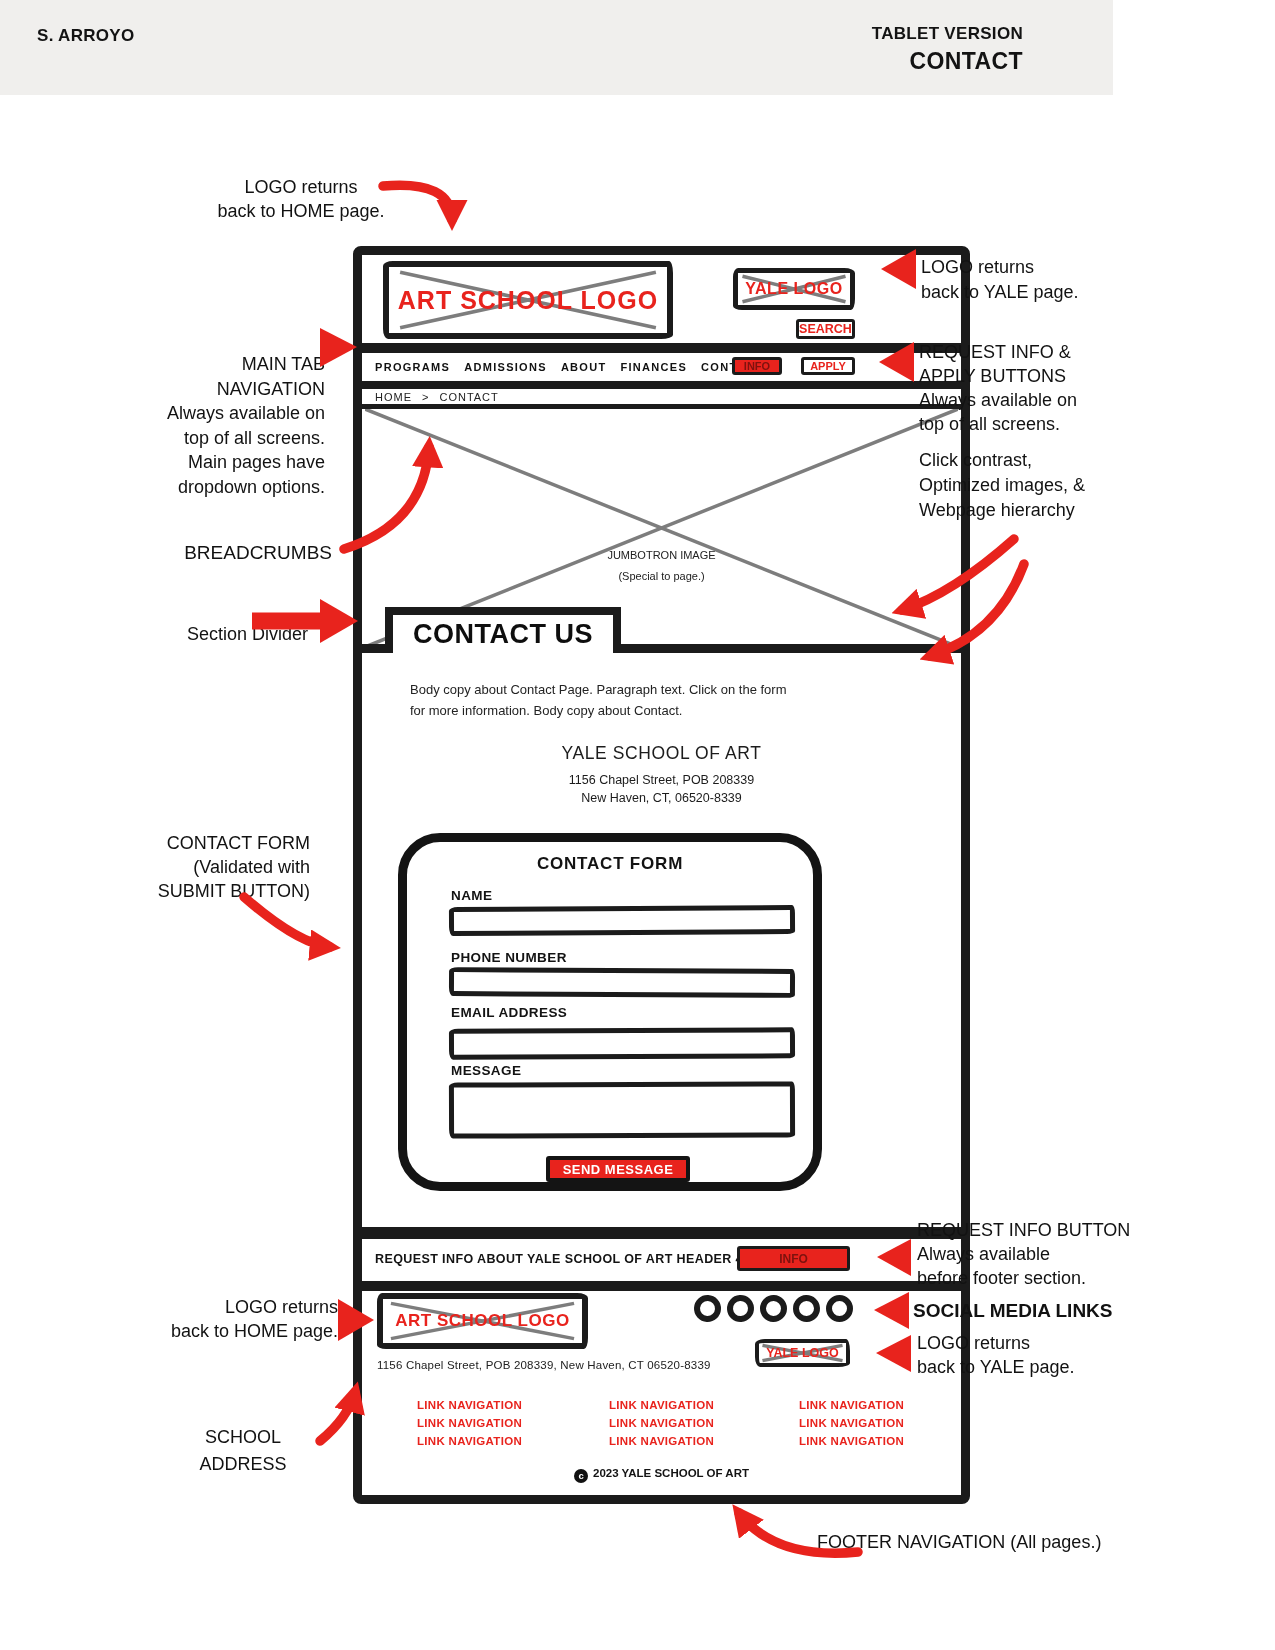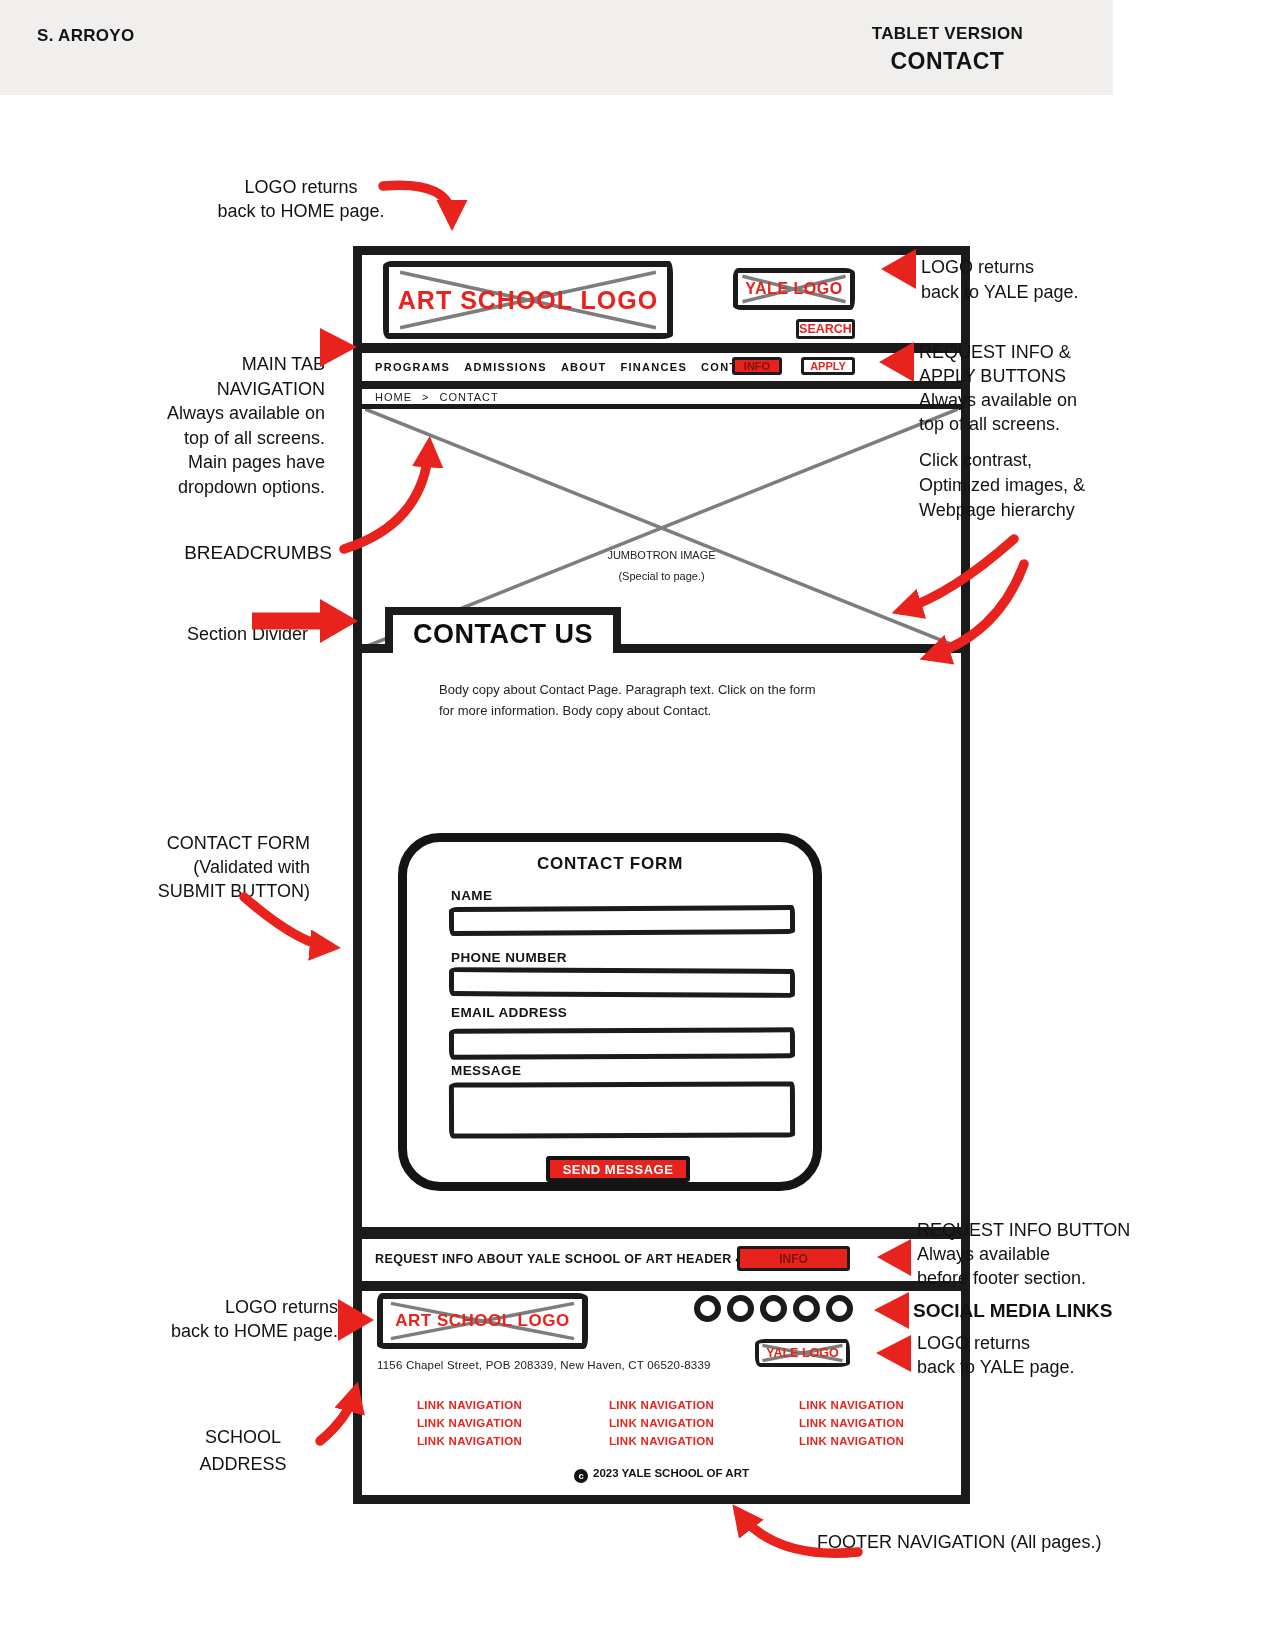--- a/index.html
+++ b/index.html
@@ -10,26 +10,26 @@
   html,body{margin:0;padding:0;}
   body{
     width:1275px;height:1650px;position:relative;background:#fff;
     font-family:"Liberation Sans","DejaVu Sans",sans-serif;color:#131313;
     overflow:hidden;
   }
   .abs{position:absolute;}
   
   .band{position:absolute;left:0;top:0;width:1113px;height:95px;background:#f0efed;}
   .band .author{position:absolute;left:37px;top:26px;font-size:17px;font-weight:bold;letter-spacing:.3px;}
-  .band .rightblk{position:absolute;right:90px;top:24px;text-align:center;}
+  .band .rightblk{position:absolute;right:90px;top:24px;text-align:right;}
   .band .version{display:block;font-size:17px;font-weight:bold;letter-spacing:.3px;}
   .band .pagename{display:block;font-size:23px;font-weight:bold;margin-top:4px;letter-spacing:.4px;}
   
   .frame{position:absolute;left:353px;top:246px;width:617px;height:1258px;
-         border:9px solid var(--ink);border-radius:0;background:#fff;box-sizing:border-box;}
+         border:9px solid var(--ink);border-radius:8px;background:#fff;box-sizing:border-box;}
   .frame *{box-sizing:border-box;}
   .d{position:absolute;left:0;right:0;background:var(--ink);}
   .xwrap{position:absolute;border:6px solid var(--ink);background:#fff;
          display:flex;align-items:center;justify-content:center;overflow:hidden;}
   .hd1{border-radius:10px 4px 12px 5px / 5px 12px 4px 10px;}
   .hd2{border-radius:5px 11px 4px 9px / 9px 5px 11px 4px;}
   svg.x{position:absolute;left:0;top:0;width:100%;height:100%;}
   svg.x line{stroke:var(--gray);stroke-width:3.5px;vector-effect:non-scaling-stroke;}
   .xlabel{position:relative;z-index:2;color:var(--red);font-weight:bold;}
   .navrow{position:absolute;left:0;right:0;top:98px;height:28px;background:#fff;
@@ -41,21 +41,21 @@
          font-size:11px;letter-spacing:1px;color:#222;}
   .crumb span{margin-right:10px;}
   .jumbo{position:absolute;left:3px;right:3px;top:154px;height:238px;background:#fff;}
   .jumbo .jl{position:absolute;left:0;right:0;top:136px;text-align:center;font-size:11px;color:#222;line-height:21px;}
   .jumbo .jl span{display:block;}
   .tab{position:absolute;left:23px;top:352px;width:236px;height:46px;background:#fff;
        border:8px solid var(--ink);border-bottom:none;z-index:3;
        display:flex;align-items:center;justify-content:center;
        font-size:27px;font-weight:800;letter-spacing:.5px;color:#0e0e0e;}
   .bodycopy{position:absolute;left:48px;top:424px;width:424px;font-size:13px;line-height:21px;color:#232323;}
-  .bodycopy span{display:block;margin-left:29px;}
+  .bodycopy span{display:block;}
   .orgblock{position:absolute;left:0;right:0;top:488px;text-align:center;color:#1c1c1c;}
   .orgblock .org{display:block;font-size:17.5px;letter-spacing:.6px;margin-bottom:7px;}
   .orgblock .al{display:block;font-size:12.5px;line-height:18px;}
   .form{position:absolute;left:36px;top:578px;width:424px;height:358px;
         border:9px solid #141414;border-radius:42px;background:#fff;}
   .form .ftitle{position:absolute;left:0;right:0;top:12px;text-align:center;
                 font-size:17px;font-weight:bold;letter-spacing:.8px;}
   .flabel{position:absolute;left:44px;font-size:13.5px;font-weight:bold;letter-spacing:.4px;}
   .finput{position:absolute;left:42px;width:346px;height:29px;background:#fff;
           border:5px solid var(--ink);border-radius:9px 3px 8px 4px / 4px 8px 3px 9px;}
@@ -140,20 +140,25 @@
   </div>
 
   <div class="d" style="top:389px;height:9px;z-index:2;"></div>
   <div class="tab">CONTACT US</div>
 
   <div class="bodycopy">
     <span>Body copy about Contact Page. Paragraph text. Click on the form</span>
     <span>for more information. Body copy about Contact.</span>
   </div>
 
+  <div class="orgblock">
+    <span class="org">YALE SCHOOL OF ART</span>
+    <span class="al">1156 Chapel Street, POB 208339</span>
+    <span class="al">New Haven, CT, 06520-8339</span>
+  </div>
 
   <div class="form">
     <div class="ftitle">CONTACT FORM</div>
     <div class="flabel" style="top:46px;">NAME</div>
     <div class="finput" style="top:64px;transform:rotate(-0.35deg);"></div>
     <div class="flabel" style="top:108px;">PHONE NUMBER</div>
     <div class="finput" style="top:126px;transform:rotate(0.3deg);"></div>
     <div class="flabel" style="top:163px;">EMAIL ADDRESS</div>
     <div class="finput" style="top:186px;height:31px;transform:rotate(-0.25deg);"></div>
     <div class="flabel" style="top:221px;">MESSAGE</div>

